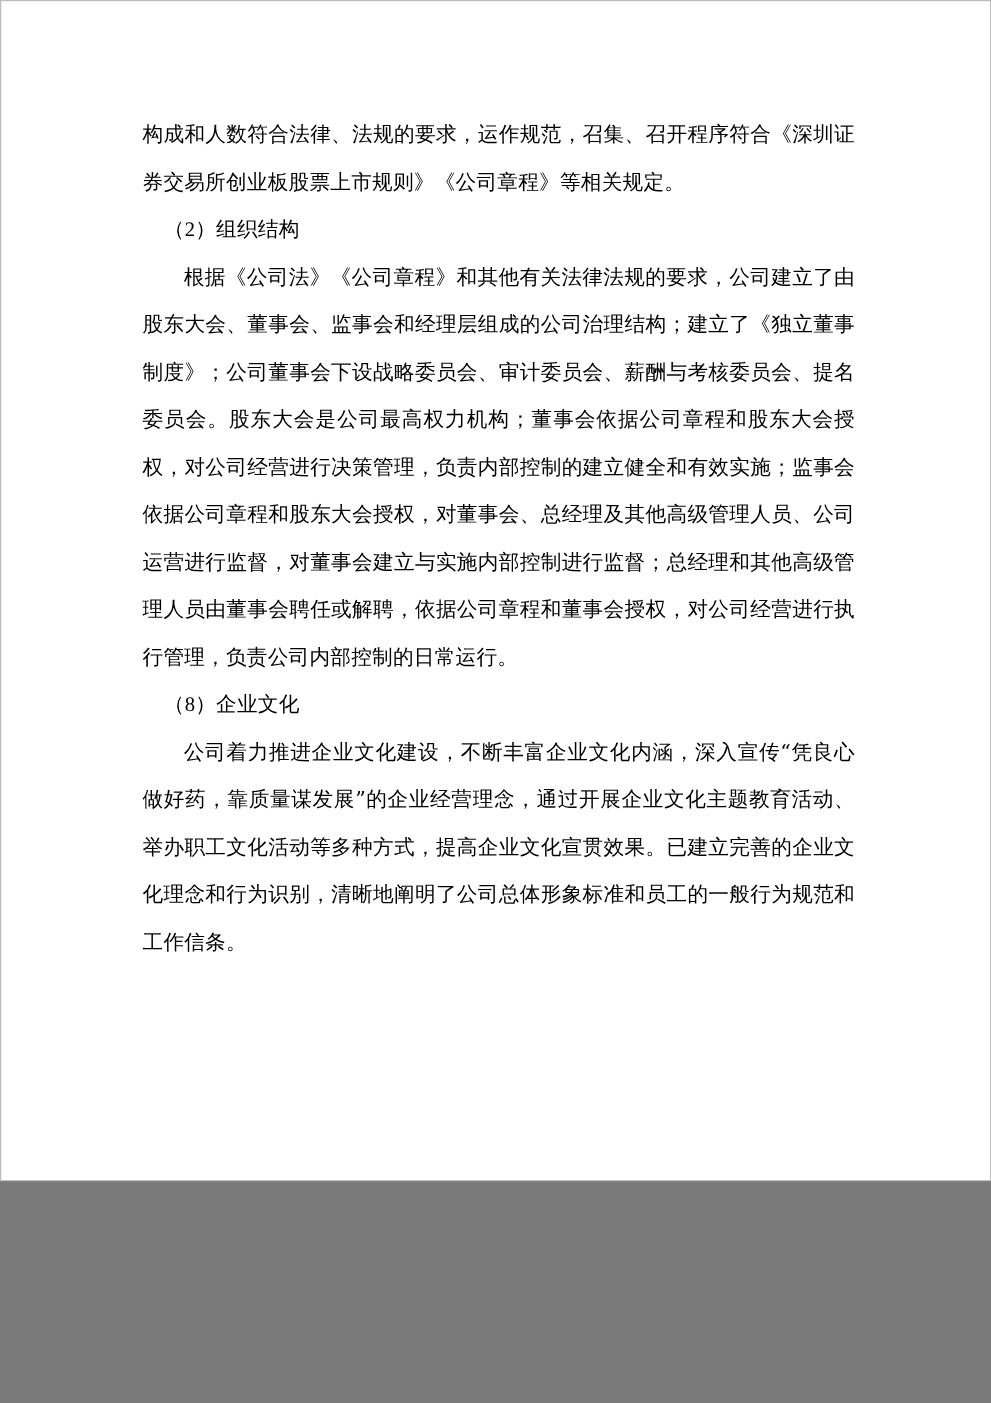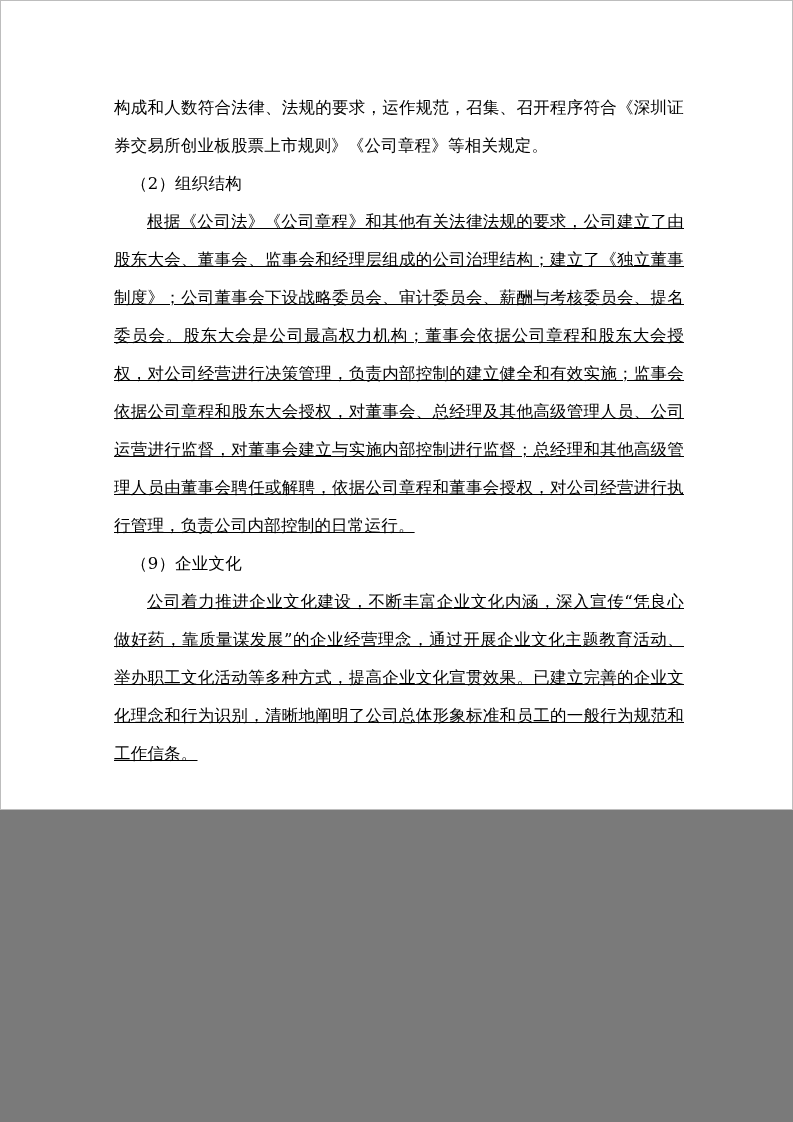--- a/index.html
+++ b/index.html
@@ -6,21 +6,21 @@
     margin: 0;
     padding: 0;
     background: #7a7a7a;
   }
   body {
     font-family: "DejaVu Serif", "Liberation Serif", serif;
   }
   .page {
     position: relative;
     width: 793px;
-    height: 810px;
+    height: 945px;
     background: #ffffff;
     box-sizing: border-box;
     overflow: hidden;
     border: 1px solid #bdbdbd;
   }
   .content {
     position: absolute;
     left: 113px;
     top: 88px;
     width: 570px;
@@ -30,34 +30,34 @@
     font-size: 16.5px;
     line-height: 38px;
     color: #000000;
     text-align: justify;
     text-justify: inter-ideograph;
     letter-spacing: 0.2px;
     font-family: "DejaVu Serif", "Liberation Serif", serif;
   }
   .indent2 {
     text-indent: 33px;
-    text-decoration: underline;
   }
   .indent1 {
     text-indent: 17px;
+    font-family: Liberation Serif, serif;
   }
   .noindent {
     text-indent: 0;
   }
 </style>
 </head>
 <body>
 
 <div class="page">
   <div class="content">
     <p class="para noindent">构成和人数符合法律、法规的要求，运作规范，召集、召开程序符合《深圳证券交易所创业板股票上市规则》《公司章程》等相关规定。</p>
     <p class="para indent1">（2）组织结构</p>
     <p class="para indent2">根据《公司法》《公司章程》和其他有关法律法规的要求，公司建立了由股东大会、董事会、监事会和经理层组成的公司治理结构；建立了《独立董事制度》；公司董事会下设战略委员会、审计委员会、薪酬与考核委员会、提名委员会。股东大会是公司最高权力机构；董事会依据公司章程和股东大会授权，对公司经营进行决策管理，负责内部控制的建立健全和有效实施；监事会依据公司章程和股东大会授权，对董事会、总经理及其他高级管理人员、公司运营进行监督，对董事会建立与实施内部控制进行监督；总经理和其他高级管理人员由董事会聘任或解聘，依据公司章程和董事会授权，对公司经营进行执行管理，负责公司内部控制的日常运行。</p>
-    <p class="para indent1">（9）企业文化</p>
+    <p class="para indent1">（8）企业文化</p>
     <p class="para indent2">公司着力推进企业文化建设，不断丰富企业文化内涵，深入宣传“凭良心做好药，靠质量谋发展”的企业经营理念，通过开展企业文化主题教育活动、举办职工文化活动等多种方式，提高企业文化宣贯效果。已建立完善的企业文化理念和行为识别，清晰地阐明了公司总体形象标准和员工的一般行为规范和工作信条。</p>
 
   </div>
 </div>
 
 </body></html>

